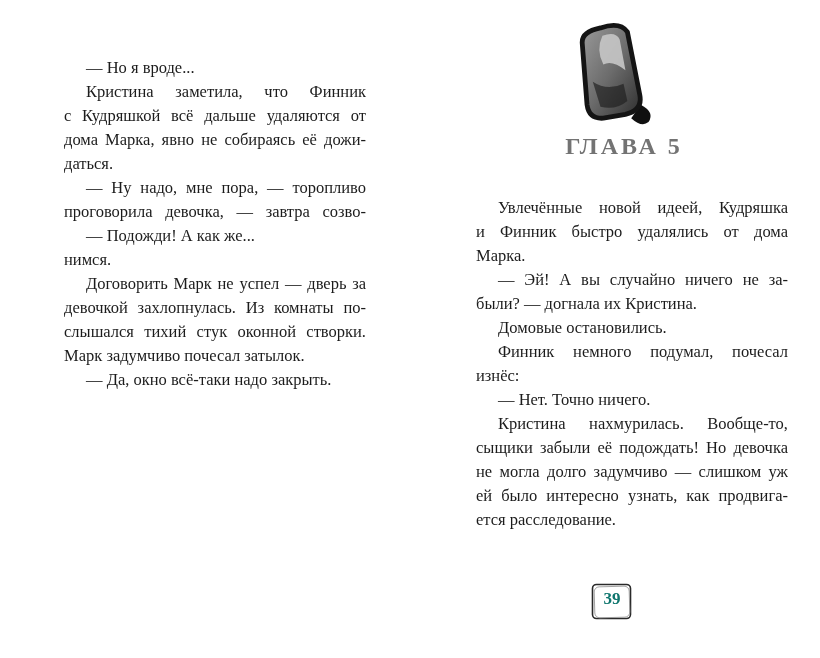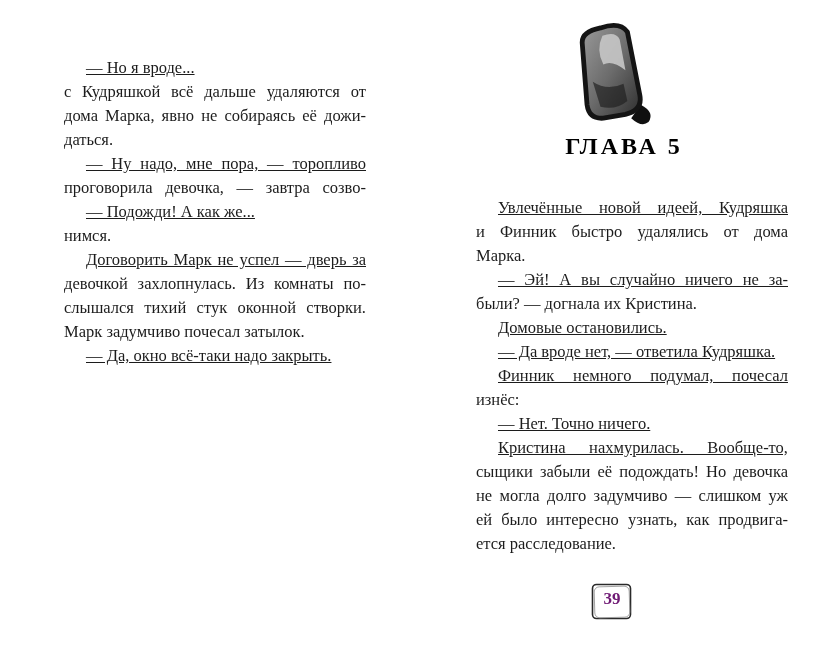--- a/index.html
+++ b/index.html
@@ -26,31 +26,31 @@
   .line {
     text-align: justify;
     text-align-last: justify;
     -moz-text-align-last: justify;
     white-space: normal;
   }
   .line.last {
     text-align-last: left;
     -moz-text-align-last: left;
   }
-  .line.first { text-indent: 22px; text-decoration: underline; }
+  .line.first { text-indent: 22px; }
   .chapter-title {
     position: absolute;
     left: 468px;
     top: 133px;
     width: 312px;
     text-align: center;
     font-weight: bold;
     font-size: 24px;
     letter-spacing: 3px;
-    color: #000000;
+    color: #737373;
   }
   .illustration {
     position: absolute;
     left: 556px;
     top: 22px;
     width: 112px;
     height: 108px;
     text-align: center;
   }
   .pageno-wrap {
@@ -65,30 +65,31 @@
     left: 0; top: 0;
     width: 44px; height: 40px;
   }
   .pageno-text {
     position: absolute;
     left: 0; top: 7px;
     width: 44px;
     text-align: center;
     font-weight: bold;
     font-size: 17px;
-    color: #701a75;
+    color: #0f766e;
   }
 </style>
 </head>
 <body>
 
 <div class="spread">
 
   <div class="text-col col-left" id="left-col">
       <div class="line first last">— Но я вроде...</div>
+      <div class="line first">Кристина заметила, что Финник</div>
       <div class="line">с Кудряшкой всё дальше удаляются от</div>
       <div class="line">дома Марка, явно не собираясь её дожи-</div>
       <div class="line last">даться.</div>
       <div class="line first">— Ну надо, мне пора, — торопливо</div>
       <div class="line">проговорила девочка, — завтра созво-</div>
       <div class="line first last">— Подожди! А как же...</div>
       <div class="line last">нимся.</div>
       <div class="line first">Договорить Марк не успел — дверь за</div>
       <div class="line">девочкой захлопнулась. Из комнаты по-</div>
       <div class="line">слышался тихий стук оконной створки.</div>
@@ -114,21 +115,20 @@
 
   <div class="chapter-title">ГЛАВА 5</div>
 
   <div class="text-col col-right" id="right-col">
       <div class="line first">Увлечённые новой идеей, Кудряшка</div>
       <div class="line">и Финник быстро удалялись от дома</div>
       <div class="line last">Марка.</div>
       <div class="line first">— Эй! А вы случайно ничего не за-</div>
       <div class="line last">были? — догнала их Кристина.</div>
       <div class="line first last">Домовые остановились.</div>
-      <div class="line first last">— Да вроде нет, — ответила Кудряшка.</div>
       <div class="line first">Финник немного подумал, почесал</div>
       <div class="line last">изнёс:</div>
       <div class="line first last">— Нет. Точно ничего.</div>
       <div class="line first">Кристина нахмурилась. Вообще-то,</div>
       <div class="line">сыщики забыли её подождать! Но девочка</div>
       <div class="line">не могла долго задумчиво — слишком уж</div>
       <div class="line">ей было интересно узнать, как продвига-</div>
       <div class="line last">ется расследование.</div>
     </div>
 

